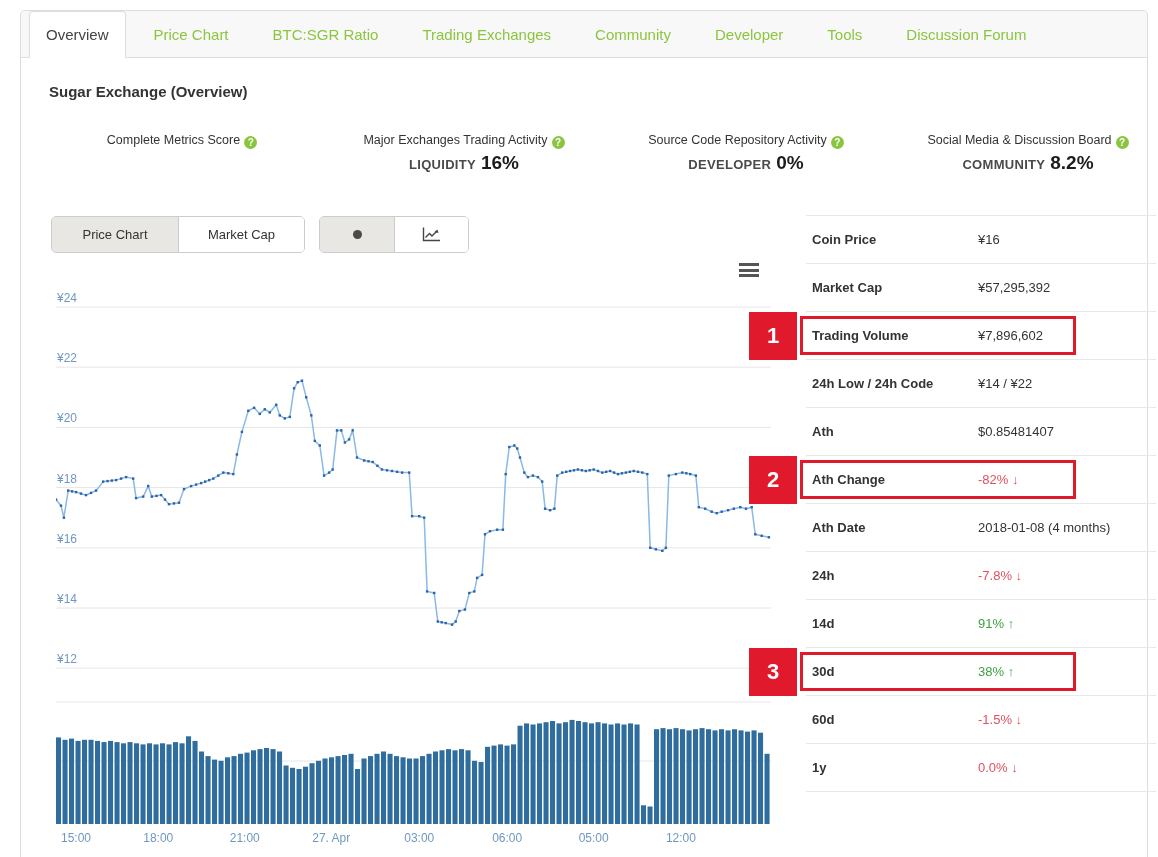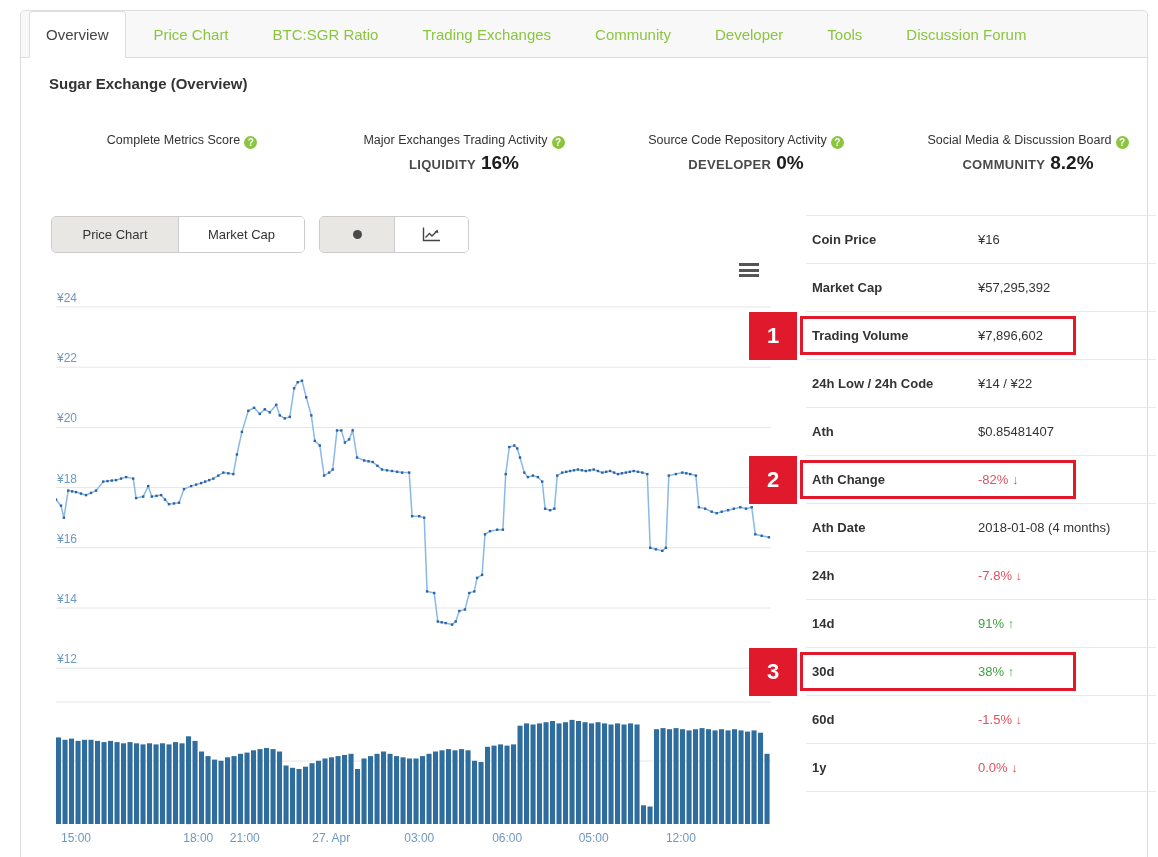--- a/index.html
+++ b/index.html
@@ -19,21 +19,21 @@
   }
   .tab {
     display:flex; align-items:center; padding:0 16px; margin-right:12px;
     font-size:15px; color:#8bc53f; cursor:pointer; white-space:nowrap;
   }
   .tab.active {
     background:#fff; border:1px solid #ddd; border-bottom:1px solid #fff;
     border-radius:4px 4px 0 0; color:#444; margin-bottom:-1px;
   }
   
-  .page-title { position:absolute; left:28px; top:64px; font-size:15px; font-weight:bold; color:#333; }
+  .page-title { position:absolute; left:28px; top:72px; font-size:15px; font-weight:bold; color:#333; }
   .metrics { position:absolute; left:20px; top:122px; width:1128px; display:flex; }
   .metric { flex:1; text-align:center; }
   .metric-label { font-size:12.5px; color:#333; }
   .q-icon {
     display:inline-block; width:13px; height:13px; line-height:13px; margin-left:4px;
     border-radius:50%; background:#8bc53f; color:#fff; font-size:10px; font-weight:bold;
     text-align:center; vertical-align:-2px; cursor:pointer;
   }
   .metric-value { margin-top:3px; }
   .metric-name { font-size:13px; font-weight:bold; color:#4a4a4a; letter-spacing:.3px; }
@@ -422,21 +422,21 @@
         <rect x="676.00" y="30.2" width="5.07" height="94.8" fill="#2e6d9e"></rect>
         <rect x="682.50" y="31.4" width="5.07" height="93.6" fill="#2e6d9e"></rect>
         <rect x="689.00" y="32.6" width="5.07" height="92.4" fill="#2e6d9e"></rect>
         <rect x="695.50" y="31.4" width="5.07" height="93.6" fill="#2e6d9e"></rect>
         <rect x="702.00" y="33.7" width="5.07" height="91.3" fill="#2e6d9e"></rect>
         <rect x="708.50" y="54.8" width="5.07" height="70.2" fill="#2e6d9e"></rect>
       </svg>
 
     <div class="x-labels" id="xLabels">
         <span class="x-label" style="left: 2.8%;">15:00</span>
-        <span class="x-label" style="left: 14.3%; margin-left: 40px;">18:00</span>
+        <span class="x-label" style="left: 14.3%;">18:00</span>
         <span class="x-label" style="left: 26.4%;">21:00</span>
         <span class="x-label" style="left: 38.5%;">27. Apr</span>
         <span class="x-label" style="left: 50.8%;">03:00</span>
         <span class="x-label" style="left: 63.1%;">06:00</span>
         <span class="x-label" style="left: 75.2%;">05:00</span>
         <span class="x-label" style="left: 87.4%;">12:00</span>
       </div>
 
     <div class="stats" id="statsTable">
         <div class="stat-row">

